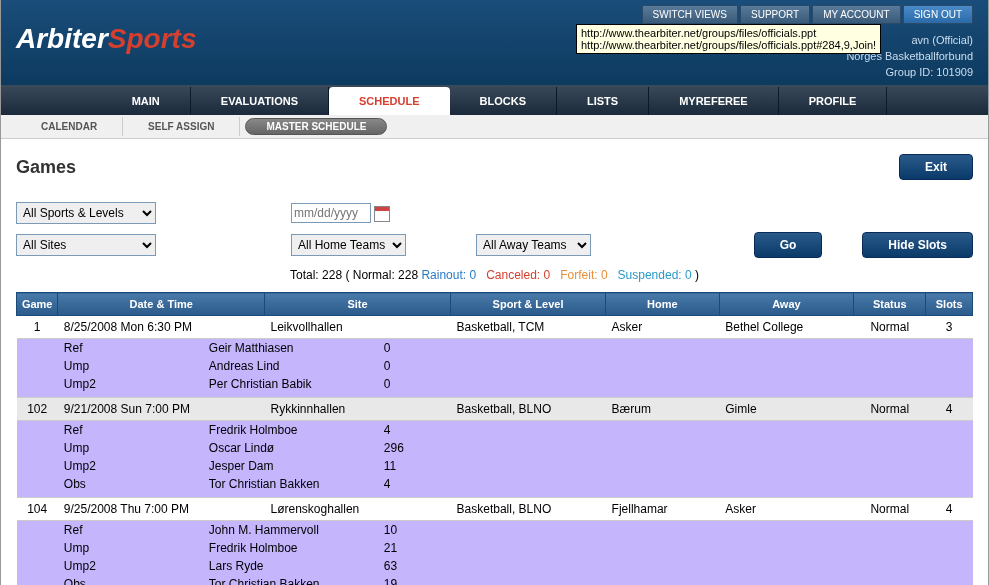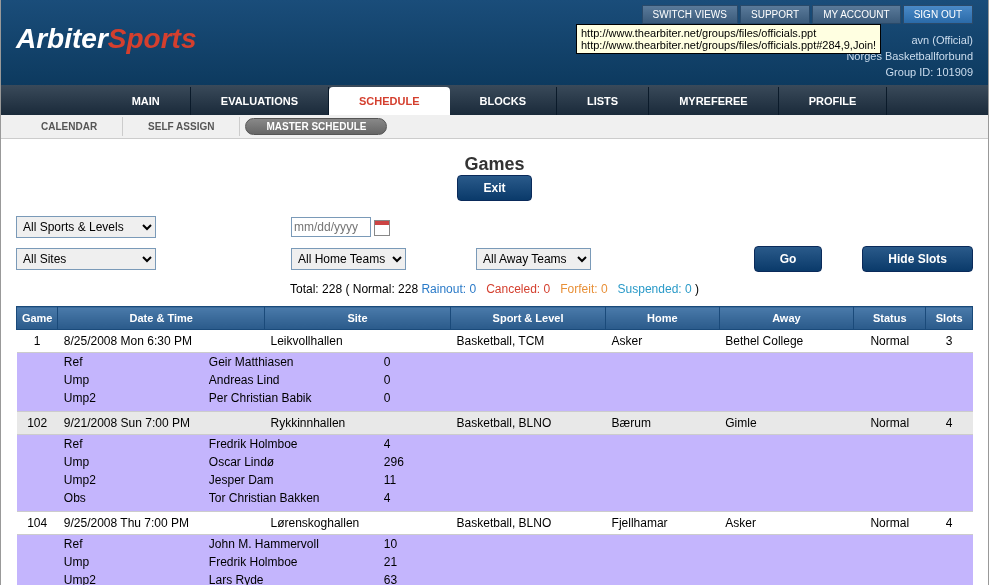--- a/index.html
+++ b/index.html
@@ -14,21 +14,21 @@
     .tooltip-box { position: absolute; top: 24px; left: 575px; background: #ffffe1; border: 1px solid #000; padding: 2px 4px; font-size: 11px; z-index: 100; }
     .tooltip-line { white-space: nowrap; }
     .user-info { position: absolute; top: 32px; right: 15px; text-align: right; color: #cde; font-size: 11px; line-height: 16px; }
     .nav-tabs { background: linear-gradient(to bottom, #3a4a5a, #1a2a3a); height: 30px; display: flex; align-items: flex-end; padding: 0 15px; justify-content: center; }
     .nav-tab { color: #fff; font-weight: bold; font-size: 11px; padding: 8px 30px; cursor: pointer; border-right: 1px solid #0a1a2a; }
     .nav-tab.active { background: #fff; color: #d43f2e; border-radius: 4px 4px 0 0; border: none; }
     .sub-nav { background: #f0f0f0; border-bottom: 1px solid #ccc; height: 24px; display: flex; align-items: center; padding: 0 15px; gap: 0; }
     .sub-tab { padding: 4px 25px; font-size: 10px; font-weight: bold; color: #555; cursor: pointer; border-right: 1px solid #ccc; }
     .sub-tab.active { background: linear-gradient(to bottom, #888, #666); color: #fff; border-radius: 10px; border: 1px solid #555; padding: 2px 20px; margin: 0 5px; }
     .content { padding: 15px; }
-    .page-head { display: flex; justify-content: space-between; align-items: center; margin-bottom: 15px; flex-direction: column; }
+    .page-head { display: flex; justify-content: space-between; align-items: center; margin-bottom: 22px; }
     .page-title { font-size: 18px; font-weight: bold; color: #333; }
     .btn-blue { background: linear-gradient(to bottom, #2a5a8a, #0a3a6a); color: #fff; border: 1px solid #0a2a5a; padding: 5px 25px; font-weight: bold; font-size: 12px; border-radius: 4px; cursor: pointer; }
     .filter-row { display: flex; gap: 40px; align-items: center; margin-bottom: 8px; }
     select { font-size: 12px; padding: 2px; border: 1px solid #7a9ab8; }
     .sel-wide { width: 140px; }
     .sel-med { width: 115px; }
     .date-input { width: 80px; padding: 2px; border: 1px solid #7a9ab8; font-size: 12px; }
     .cal-icon { display: inline-block; width: 16px; height: 16px; background: #fff; border: 1px solid #888; vertical-align: middle; position: relative; cursor: pointer; }
     .cal-icon::before { content: ''; position: absolute; top: 0; left: 0; right: 0; height: 4px; background: #c44; }
     .totals { text-align: center; font-size: 12px; margin: 10px 0; }

